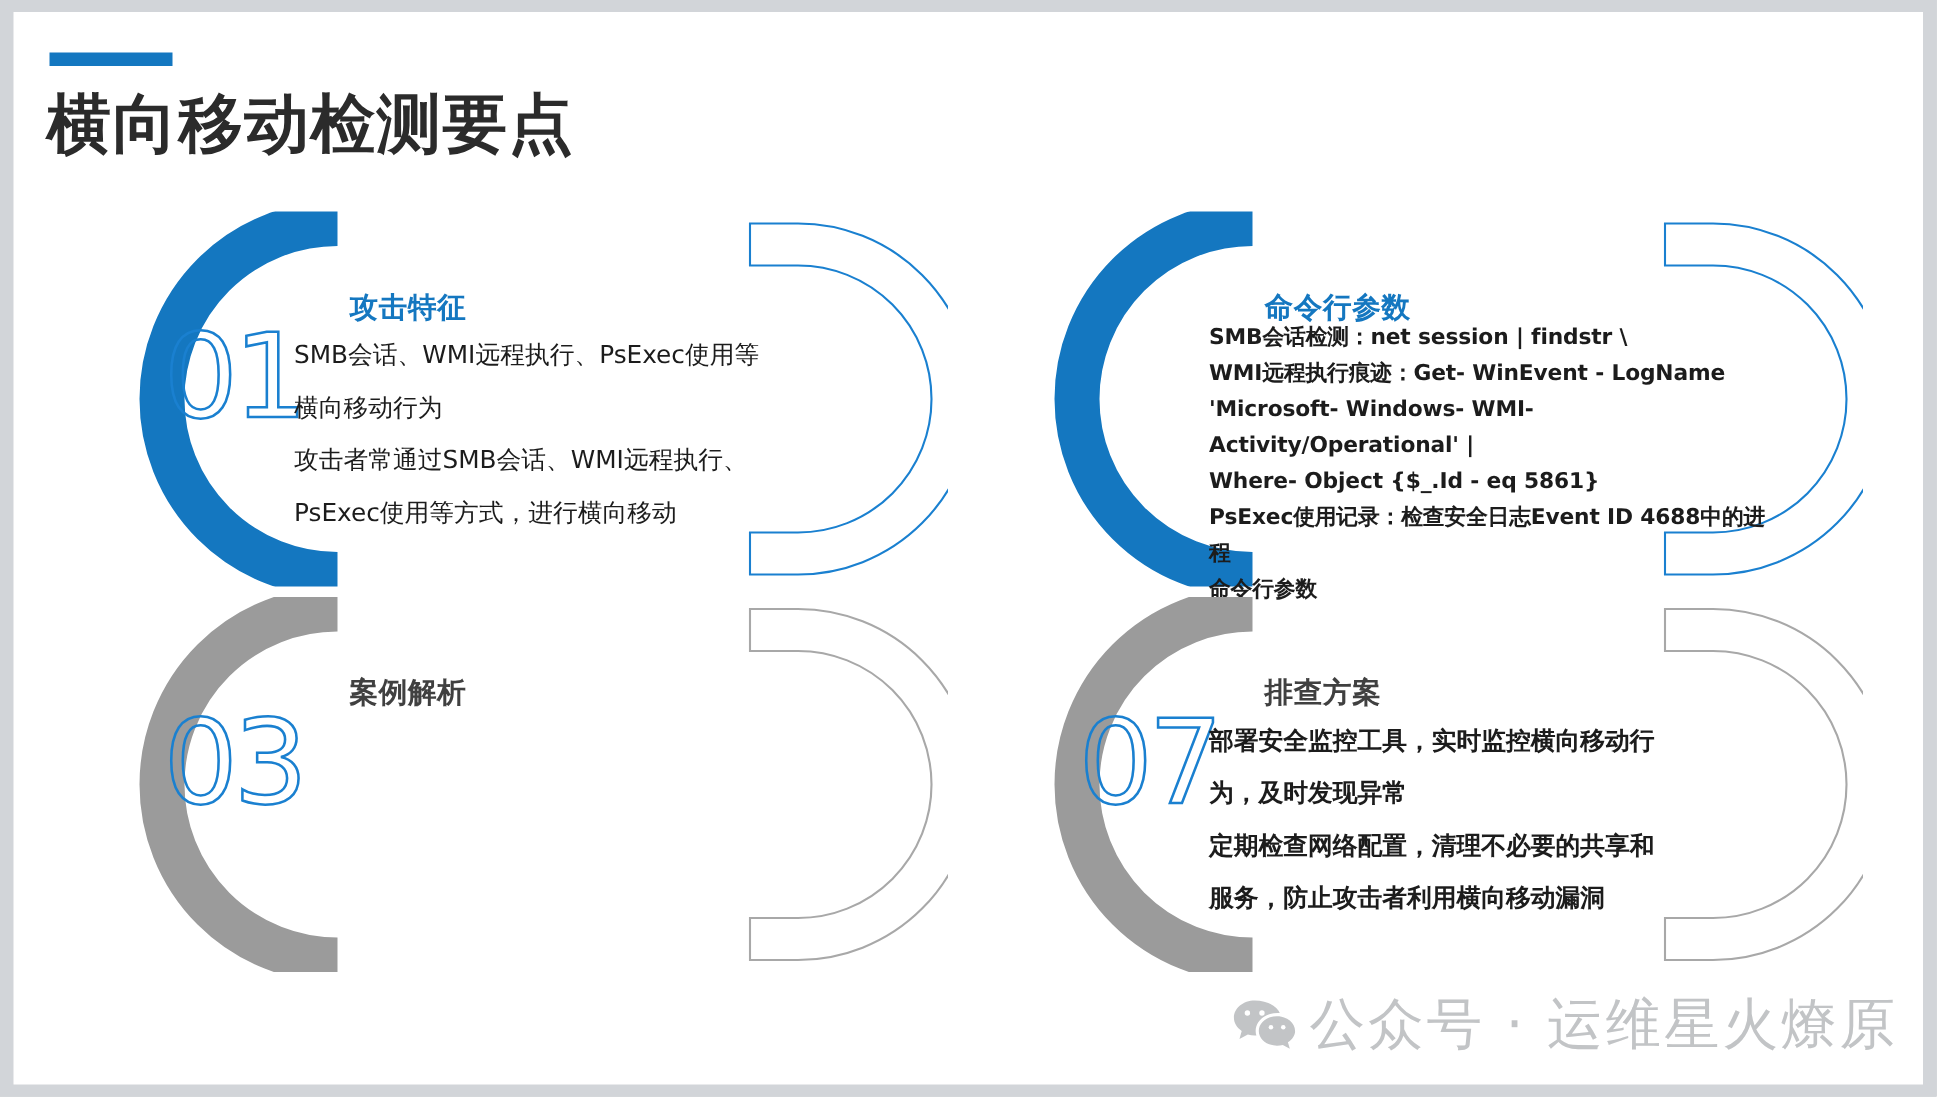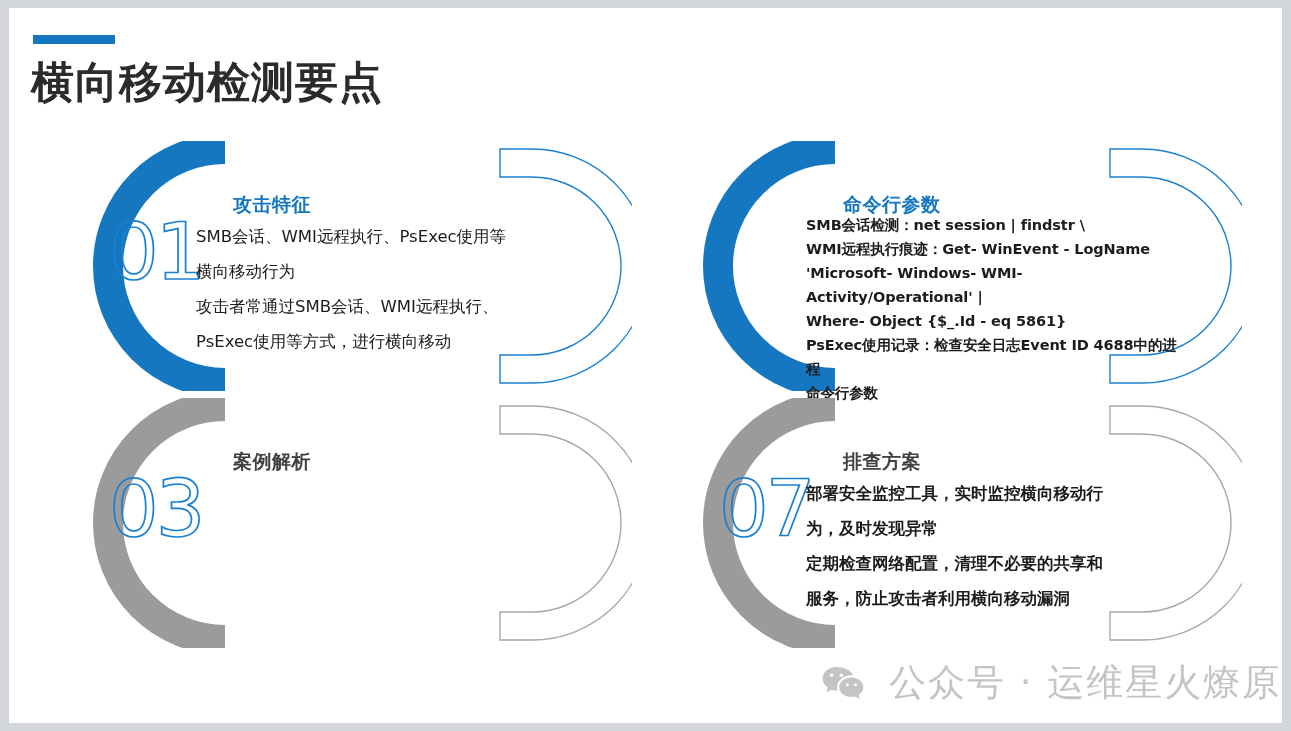--- a/index.html
+++ b/index.html
@@ -121,21 +121,21 @@
     font-weight: bold;
   }
 
   
   .watermark {
     position: absolute;
     left: 812px;
     top: 650px;
     display: flex;
     align-items: center;
-    gap: 24px;
+    gap: 8px;
   }
   .wm-icon { width: 44px; height: 36px; display:block; }
   .wm-text {
     font-size: 37px;
     color: #c2c4c6;
     letter-spacing: 2px;
     white-space: nowrap;
     font-family: "DejaVu Sans", "Liberation Sans", sans-serif;
   }
 </style>

